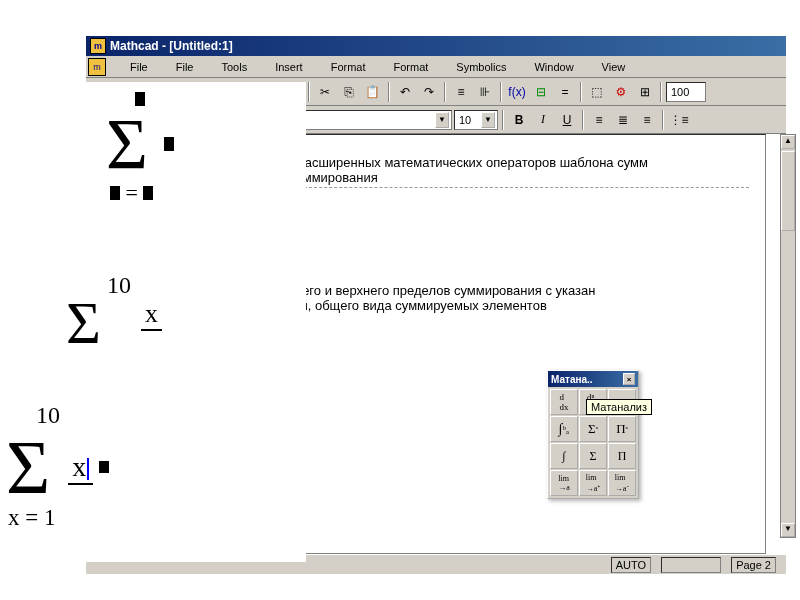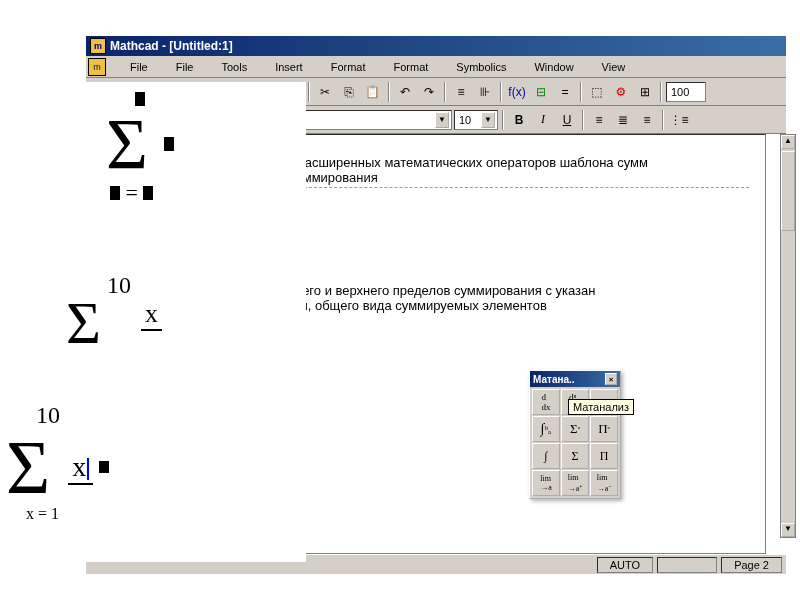--- a/index.html
+++ b/index.html
@@ -162,29 +162,29 @@
     left: 86px; bottom: 26px;
     width: 700px; height: 20px;
     background: #d4d0c8;
     display: flex;
     align-items: center;
     font-size: 11px;
     border-top: 1px solid #fff;
   }
   .statusbar .cell {
     border: 1px inset #808080;
-    padding: 1px 12px;
+    padding: 1px 4px;
     height: 16px;
-    margin-right: 4px;
+    margin-right: 10px;
     background: #d4d0c8;
   }
   
   .palette {
     position: absolute;
-    left: 529px; top: 370px;
+    left: 547px; top: 370px;
     width: 92px;
     background: #d4d0c8;
     border: 1px outset #fff;
     box-shadow: 2px 2px 4px rgba(0,0,0,0.3);
   }
   .palette .phead {
     background: linear-gradient(to right, #0a246a, #3a6ea5);
     color: #fff;
     font-size: 10px;
     font-weight: bold;
@@ -423,16 +423,16 @@
     <div style="display:flex;align-items:center">
       <span class="sigma" style="font-size:76px">Σ</span>
       <span style="margin-left:18px">
         <span class="frac">
           <span class="num"><span>x</span><span style="border-left:2px solid #00f;height:22px;display:inline-block;vertical-align:middle;margin-left:1px"></span></span>
           <span class="bar"></span>
         </span>
       </span>
       <span class="ph" style="margin-left:6px;width:10px;height:12px"></span>
     </div>
-    <div style="font-size:16px;margin-left:20px">x = 1</div>
+    <div style="font-size:23px;margin-left:2px">x = 1</div>
   </div>
 
 </div>
 
 </body></html>

